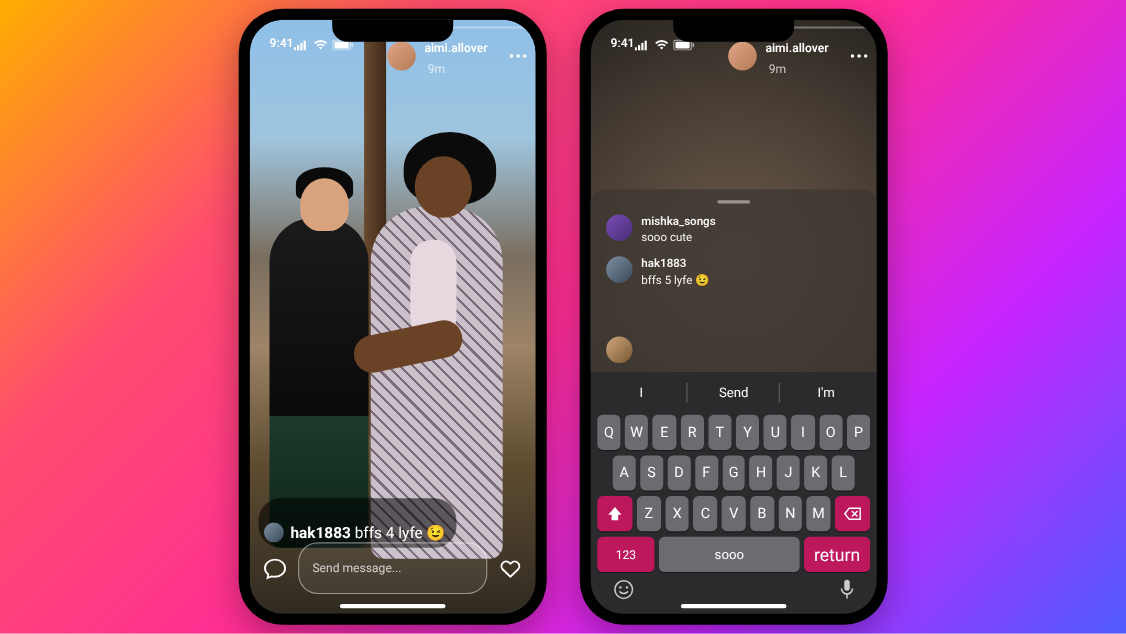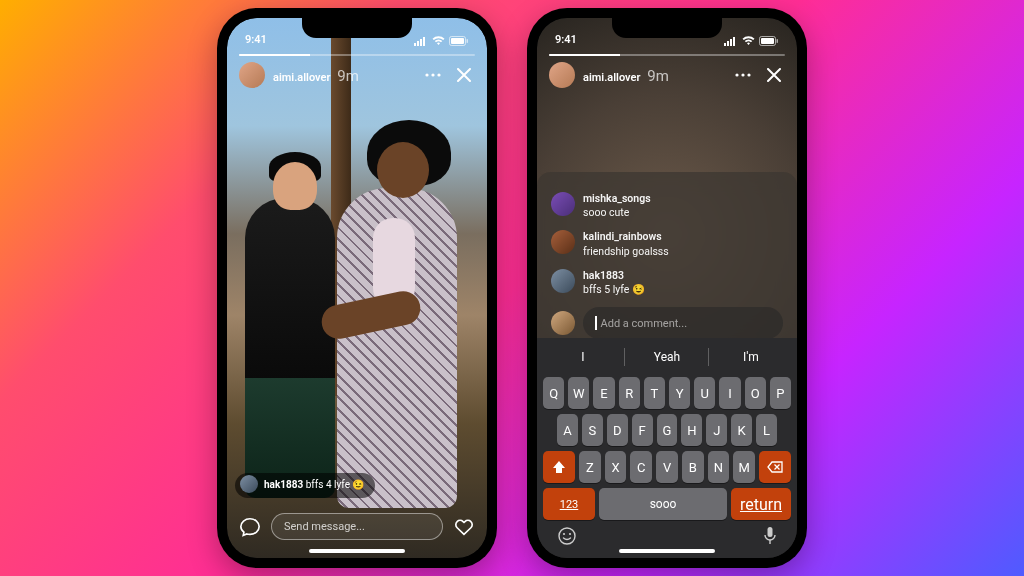--- a/index.html
+++ b/index.html
@@ -25,21 +25,21 @@
     box-shadow: 0 10px 30px rgba(0,0,0,0.3);
   }
   .screen {
     width: 100%;
     height: 100%;
     background: #111;
     border-radius: 30px;
     overflow: hidden;
     position: relative;
     display: flex;
-    flex-direction: column;
+    flex-direction: row;
   }
   .notch {
     position: absolute;
     top: 0; left: 50%;
     transform: translateX(-50%);
     width: 110px; height: 20px;
     background: #000;
     border-radius: 0 0 14px 14px;
     z-index: 100;
   }
@@ -66,21 +66,21 @@
     z-index: 20;
   }
   .progress-bars { display:flex; gap:3px; margin-bottom:6px; }
   .progress-bar { flex:1; height:2px; background:rgba(255,255,255,0.35); border-radius:2px; overflow:hidden; }
   .progress-fill { height:100%; background:#fff; width:30%; }
   .header-row { display:flex; align-items:center; gap:8px; }
   .avatar { width:26px; height:26px; border-radius:50%; background:linear-gradient(135deg,#e0a587,#b57a55); flex-shrink:0; position:relative; }
   .avatar.small { width:24px; height:24px; }
   .avatar.tiny { width:18px; height:18px; }
   .header-user { color:#fff; font-size:11px; font-weight:600; }
-  .header-time { color:rgba(255,255,255,0.7); font-size:15px; margin-left:3px; font-weight:400; }
+  .header-time { color:rgba(255,255,255,0.7); font-size:11px; margin-left:3px; font-weight:400; }
   .header-spacer { flex:1; }
   .header-btn { color:#fff; font-size:16px; padding:2px 4px; line-height:1; }
 
   
   .story-content {
     position:absolute;
     top:0; left:0; right:0; bottom:0;
     border-radius:30px;
     overflow:hidden;
   }
@@ -126,39 +126,39 @@
     background:#6a4327; border-radius:20px;
     transform:rotate(-12deg);
   }
 
   
   .story-comment {
     position:absolute;
     left:8px; bottom:60px;
     display:flex; align-items:center; gap:6px;
     background:rgba(0,0,0,0.55);
-    padding:2px 10px 5px 5px;
+    padding:22px 10px 5px 5px;
     border-radius:20px;
     color:#fff;
-    font-size:10px;
+    font-size:14px;
     z-index:25;
     margin-top:44px;
   }
   .emoji { filter: none; }
 
   
   .footer-a {
     position:absolute; left:0; right:0; bottom:18px;
     padding:0 12px;
     display:flex; align-items:center; gap:10px;
     z-index:25;
   }
   .icon-btn { color:#fff; }
   .msg-input {
-    flex:1; height:27px;
+    flex:1; height:47px;
     background:rgba(255,255,255,0.07);
     border:1px solid rgba(255,255,255,0.45);
     border-radius:18px;
     padding:0 12px;
     color:rgba(255,255,255,0.75);
     font-size:11px;
     display:flex; align-items:center;
   }
 
   
@@ -226,21 +226,21 @@
   .krow { display:flex; gap:4px; margin-top:5px; padding:0 2px; }
   .krow.r2 { padding:0 16px; }
   .key {
     flex:1; height:32px;
     background:#6c6c70; color:#fff;
     border-radius:5px;
     display:flex; align-items:center; justify-content:center;
     font-size:13px;
     box-shadow: 0 1px 0 rgba(0,0,0,0.4);
   }
-  .key.dark { background:#c2410c;text-decoration:underline; }
+  .key.dark { background:#be185d; }
   .key.shift, .key.del { flex:0 0 32px; }
   .bottomrow { display:flex; gap:4px; margin-top:5px; padding:0 2px; }
   .key.num { flex:0 0 52px; font-size:11px; }
   .key.space { flex:1; font-size:12px; }
   .key.return { flex:0 0 60px; font-size:16px; }
   .kb-footer { display:flex; justify-content:space-between; align-items:center; padding:6px 16px 0 16px; color:#ccc; }
 
   svg { display:block; }
 </style>
 </head>
@@ -399,50 +399,39 @@
       <div class="grabber"></div>
 
       <div class="comment-row">
         <div class="avatar small av-a"></div>
         <div class="comment-text">
           <span class="comment-user">mishka_songs</span>
           <span>sooo cute</span>
         </div>
       </div>
       <div class="comment-row">
-        <div class="avatar small av-b"></div>
-        <div class="comment-text">
-          <span class="comment-user">kalindi_rainbows</span>
-          <span>friendship goalsss</span>
-        </div>
-      </div>
-      <div class="comment-row">
         <div class="avatar small av-c"></div>
         <div class="comment-text">
           <span class="comment-user">hak1883</span>
           <span>bffs 5 lyfe 😉</span>
         </div>
       </div>
 
       <div class="add-comment-row">
         <div class="avatar small av-d"></div>
-        <div class="add-comment-field">
-          <span class="cursor-line"></span>
-          <span>Add a comment...</span>
-        </div>
       </div>
     </div>
 
     <div class="keyboard">
       <div class="suggestions">
         <div class="sugg">
             <span>I</span>
           </div>
         <div class="sugg">
-            <span>Yeah</span>
+            <span>Send</span>
           </div>
         <div class="sugg">
             <span>I'm</span>
           </div>
       </div>
       <div class="krow">
         <div class="key">Q</div>
         <div class="key">W</div>
         <div class="key">E</div>
         <div class="key">R</div>

